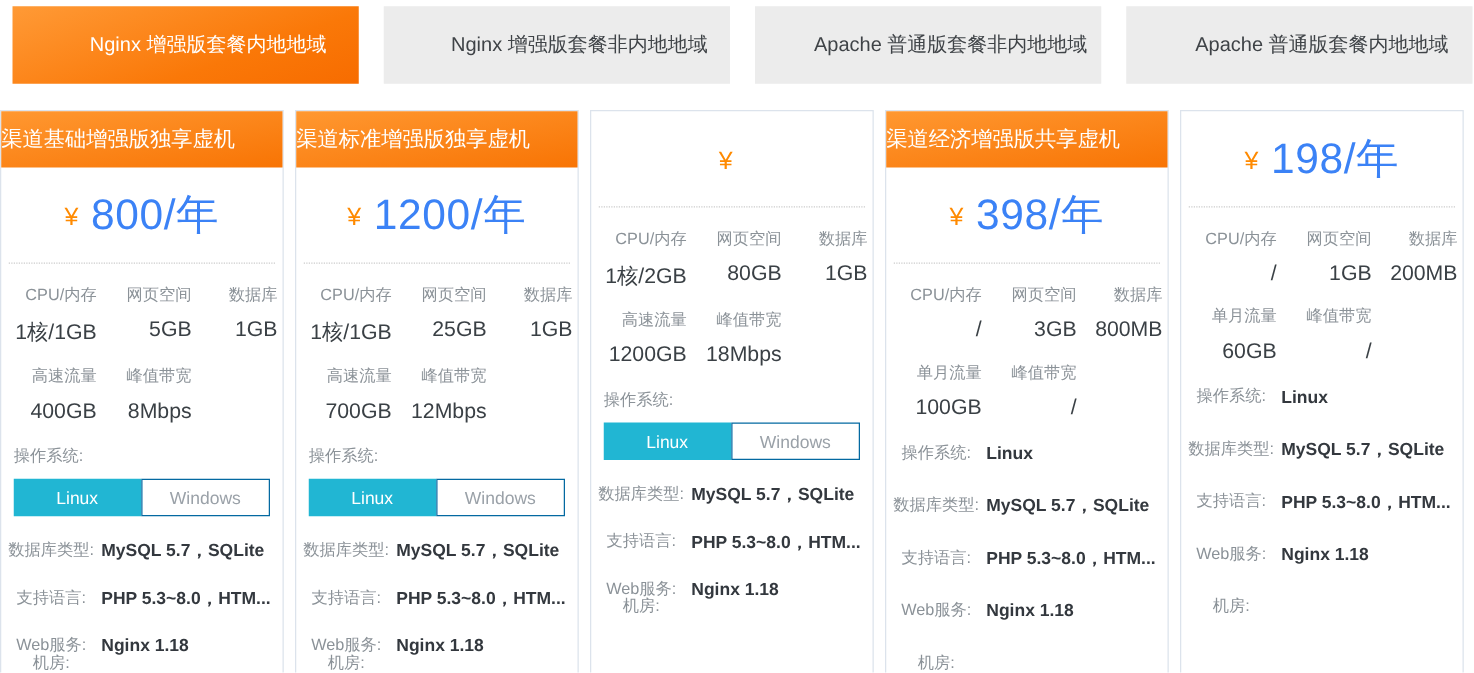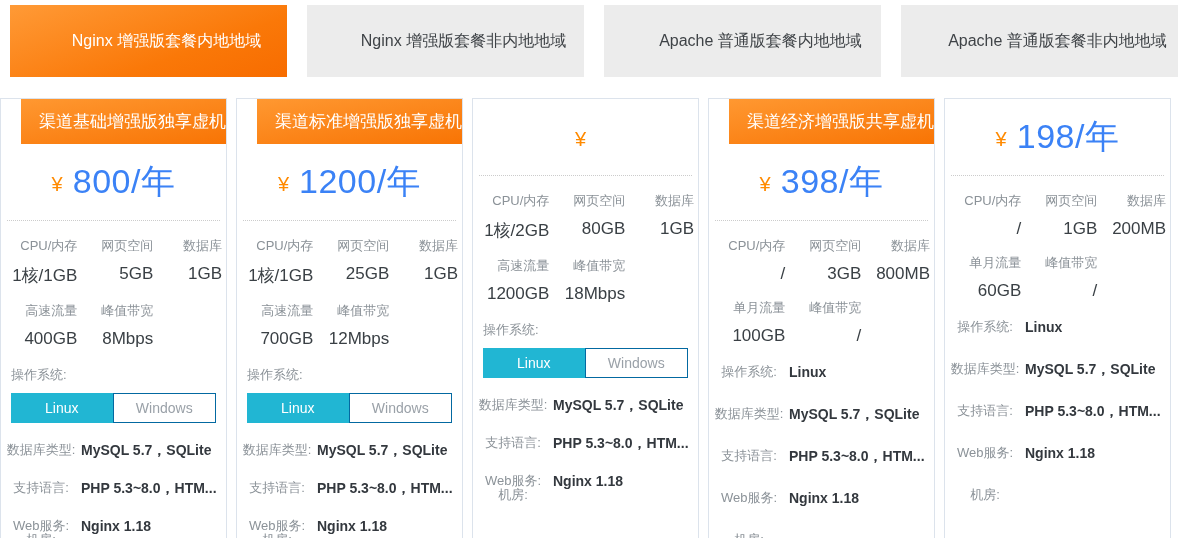--- a/index.html
+++ b/index.html
@@ -1,30 +1,30 @@
 <!DOCTYPE html>
 <html><head>
 <meta charset="utf-8">
 <style>
   * { margin:0; padding:0; box-sizing:border-box; }
   html,body { width:1179px; height:538px; overflow:hidden; background:#fff;
     font-family:"Liberation Sans","DejaVu Sans",sans-serif; }
 
   
   .tabs { display:flex; gap:20px; padding:5px 1px 0 10px; }
-  .tab { flex:1; height:72px; display:flex; align-items:center; justify-content:center;
+  .tab { flex:1; height:62px; display:flex; align-items:center; justify-content:center;
     font-size:16px; color:#3f4347; background:#ececec; cursor:pointer;padding-left:36px; }
   .tab.active { background:linear-gradient(160deg,#ff9a36 0%,#fa7808 65%,#f76c00 100%); color:#fff; }
 
   
   .cards { display:flex; gap:9px; margin-top:21px; align-items:flex-start; }
   .card { width:227px; flex:none; border:1px solid #dce3ec; background:#fff; height:480px; }
 
-  .card-header { height:45px; line-height:45px; text-align:right; color:#fff; font-size:17px;
-    background:linear-gradient(170deg,#ff9831 0%,#f87404 100%);margin-left:20px; }
+  .card-header { height:45px; line-height:45px; text-align:left; color:#fff; font-size:17px;
+    background:linear-gradient(170deg,#ff9831 0%,#f87404 100%); }
 
   .price { height:77px; margin:0 6px; display:flex; align-items:center; justify-content:center;
     border-bottom:1px dotted #cccccc; }
   .currency { color:#ff8a00; font-size:20px; margin-right:10px; margin-top:4px; }
   .amount { color:#3b82f6; font-size:34px; letter-spacing:.5px; }
 
   .specs { padding:16px 4px 0; display:grid; grid-template-columns:1fr 1.05fr .95fr; row-gap:15px; }
   .spec { text-align:right; }
   .spec-label { font-size:13px; color:#8b9298; }
   .spec-value { font-size:17px; color:#3a4045; margin-top:9px; }
@@ -44,22 +44,22 @@
   .card.no-toggle .row { margin-top:21px; }
   .card.no-toggle .row.first { margin-top:16px; }
   .row.overlap { margin-top:-7px; }
 </style>
 </head>
 <body>
 
 <div class="tabs">
     <div class="tab active">Nginx 增强版套餐内地地域</div>
     <div class="tab">Nginx 增强版套餐非内地地域</div>
+    <div class="tab">Apache 普通版套餐非内地地域</div>
     <div class="tab">Apache 普通版套餐内地地域</div>
-    <div class="tab">Apache 普通版套餐非内地地域</div>
   </div>
 <div class="cards">
     <div class="card">
     <div class="card-header">渠道基础增强版独享虚机</div>
     <div class="price">
       <span class="currency">¥</span>
       <span class="amount">800/年</span>
     </div>
     <div class="specs">
         <div class="spec">

